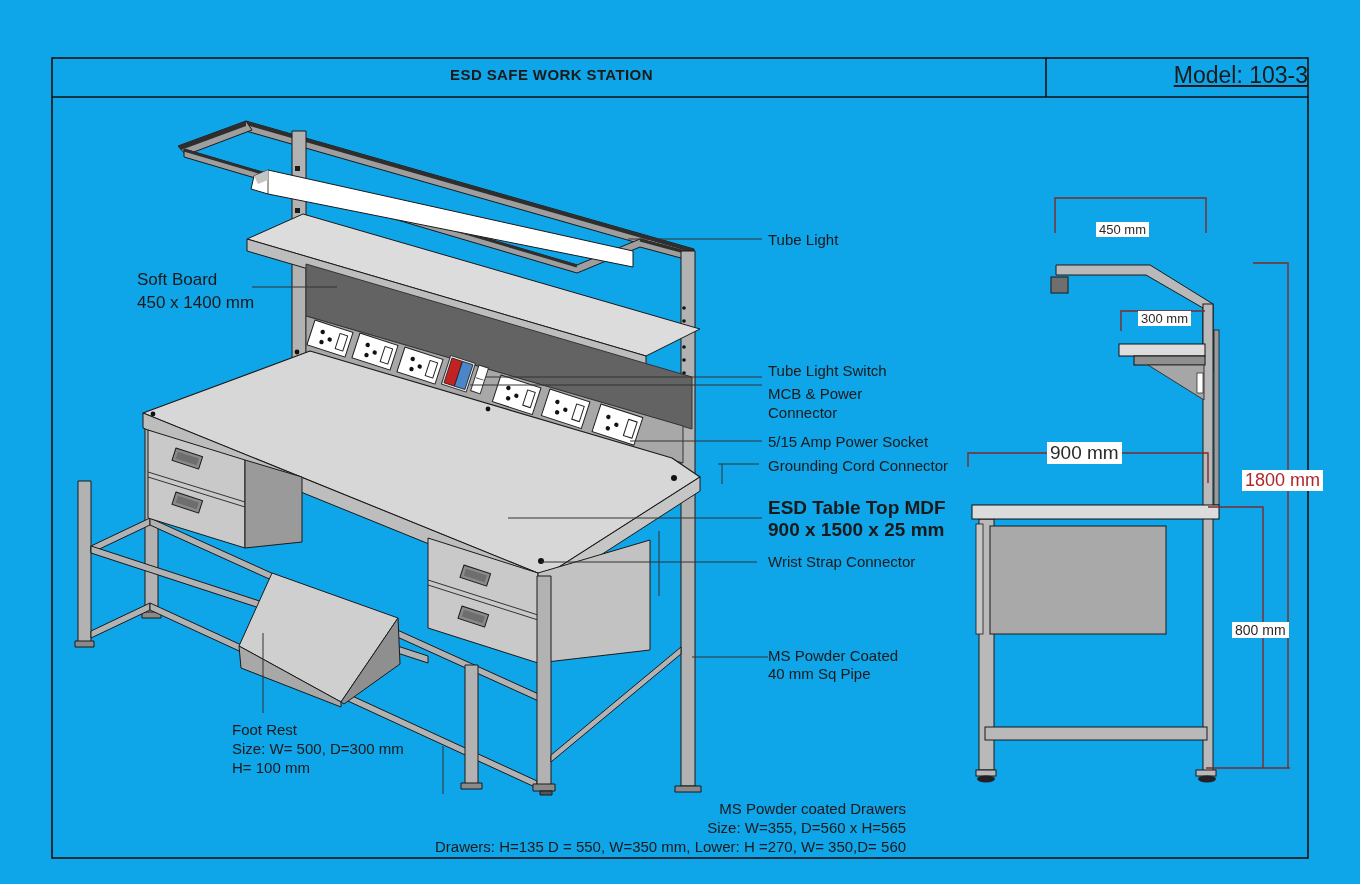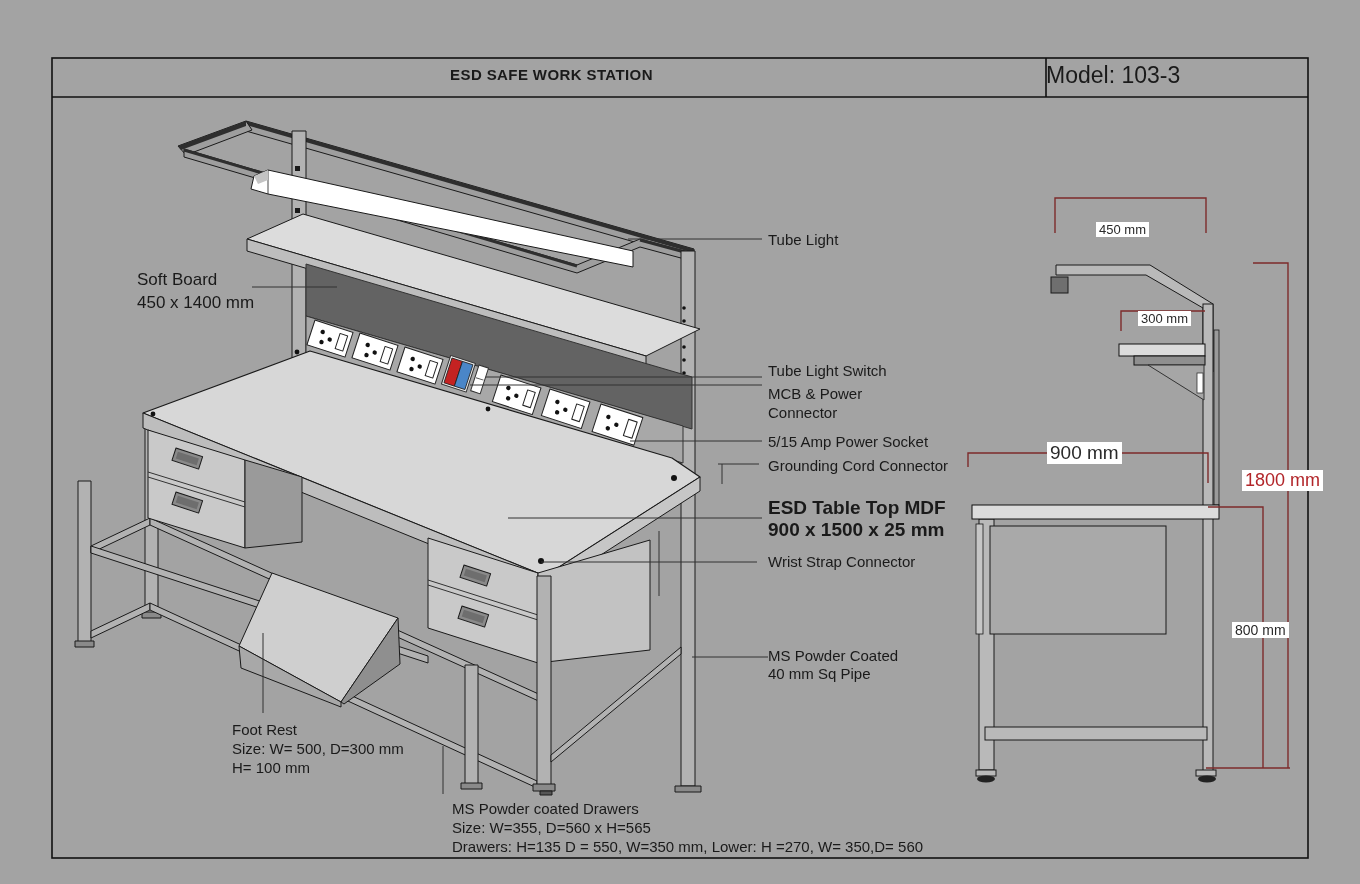--- a/index.html
+++ b/index.html
@@ -1,23 +1,23 @@
 <!DOCTYPE html>
 <html><head>
 <meta charset="utf-8">
 <style>
   html,body{margin:0;padding:0;background:#ffffff;}
-  .page{position:relative;width:1360px;height:884px;background:#a3a3a3;overflow:hidden;
+  .page{position:relative;width:1360px;height:884px;background:#0ea5e9;overflow:hidden;
         font-family:"Liberation Sans",sans-serif;color:#1a1a1a;}
   .page svg{position:absolute;left:0;top:0;}
   .lbl{position:absolute;white-space:nowrap;font-size:15px;line-height:19px;color:#1a1a1a;}
   .lbl .ln{display:block;}
   .title{position:absolute;left:57px;top:66px;width:989px;text-align:center;
          font-size:15px;font-weight:bold;letter-spacing:.4px;}
-  .model{position:absolute;left:1046px;top:62px;width:262px;text-align:left;font-size:23px;}
+  .model{position:absolute;left:1046px;top:62px;width:262px;text-align:right;font-size:23px;text-decoration:underline;}
   .softboard-lbl{font-size:17px;line-height:23px;}
   .esd-lbl{font-size:19px;line-height:22px;}
   .dim{position:absolute;background:#fff;padding:0 3px;font-size:13px;color:#2a2a2a;}
   .dim-900{font-size:19px;}
   .dim-800{font-size:14px;}
   .dim-1800{font-size:18px;}
 </style>
 </head>
 <body>
 
@@ -294,21 +294,21 @@
     <span class="ln">MS Powder Coated</span>
     <span class="ln">40 mm Sq Pipe</span>
   </div>
 
   <div class="lbl" style="left:232px;top:720px;">
     <span class="ln">Foot Rest</span>
     <span class="ln">Size: W= 500, D=300 mm</span>
     <span class="ln">H= 100 mm</span>
   </div>
 
-  <div class="lbl" style="left:452px;top:799px;">
+  <div class="lbl" style="left:435px;top:799px;text-align:right;">
     <span class="ln">MS Powder coated Drawers</span>
     <span class="ln">Size: W=355, D=560 x H=565</span>
     <span class="ln">Drawers: H=135 D = 550, W=350 mm, Lower: H =270, W= 350,D= 560</span>
   </div>
 
   <div class="dim" style="left:1096px;top:190px;margin-top:32px;">450 mm</div>
   <div class="dim" style="left:1138px;top:311px;">300 mm</div>
   <div class="dim dim-900" style="left:1047px;top:442px;">900 mm</div>
   <div class="dim dim-1800" style="left:1242px;top:470px;color:#b2262a;">1800 mm</div>
   <div class="dim dim-800" style="left:1232px;top:622px;">800 mm</div>

